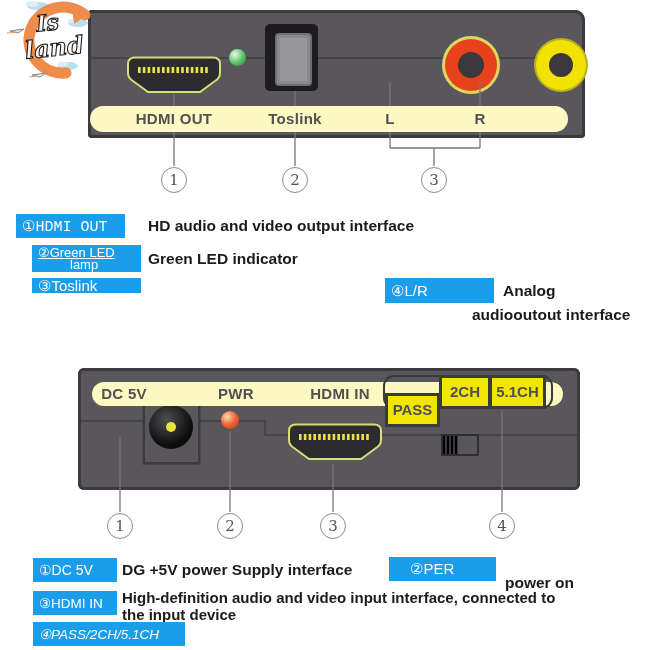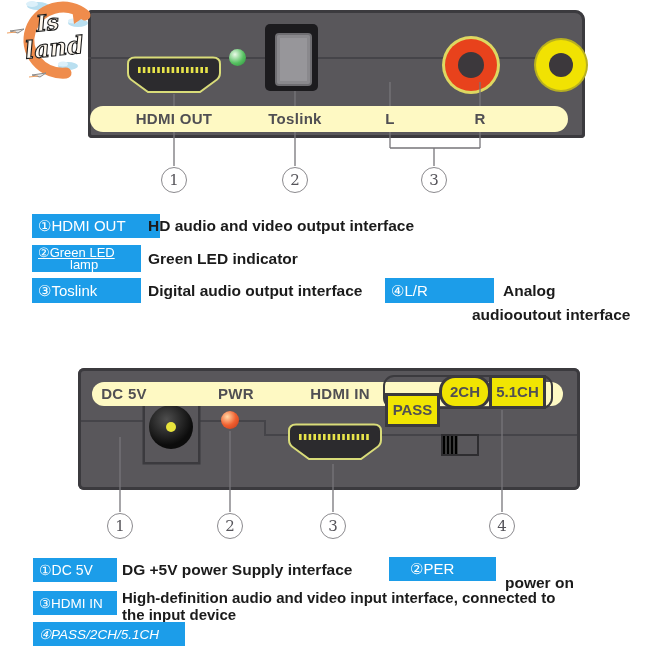--- a/index.html
+++ b/index.html
@@ -116,21 +116,21 @@
     </div>
 
     <div class="band" style="left:14px;top:14px;width:471px;height:24px;">
       <span class="band-label" style="left:32px;line-height:24px;">DC 5V</span>
       <span class="band-label" style="left:144px;line-height:24px;">PWR</span>
       <span class="band-label" style="left:248px;line-height:24px;">HDMI IN</span>
     </div>
 
     <div class="abs" style="left:305px;top:7px;width:170px;height:34px;border:2px solid #3b3a3e;border-radius:11px;box-sizing:border-box;"></div>
     <div class="edid-box" style="left:310px;top:28px;width:49px;height:28px;line-height:28px;">PASS</div>
-    <div class="edid-box" style="left:364px;top:10px;width:46px;height:28px;line-height:28px;border-radius:13px;">2CH</div>
+    <div class="edid-box" style="left:364px;top:10px;width:46px;height:28px;line-height:28px;">2CH</div>
     <div class="edid-box" style="left:414px;top:10px;width:51px;height:28px;line-height:28px;">5.1CH</div>
   </div>
 
   <svg class="abs" style="left:0;top:0;pointer-events:none;" width="650" height="650" viewBox="0 0 650 650">
     <g stroke="#77767a" stroke-width="1.3" fill="none">
 
       <path d="M174 94 V106 M174 132 V166"></path>
       <path d="M295 91 V106 M295 132 V166"></path>
       <path d="M390 82 V106 M480 82 V106 M390 132 V148 M480 132 V148 M390 148 H480 M434 148 V166"></path>
 
@@ -143,31 +143,30 @@
 
   <div class="callout-circle" style="left:161px;top:167px;">1</div>
   <div class="callout-circle" style="left:282px;top:167px;">2</div>
   <div class="callout-circle" style="left:421px;top:167px;">3</div>
 
   <div class="callout-circle" style="left:107px;top:513px;">1</div>
   <div class="callout-circle" style="left:217px;top:513px;">2</div>
   <div class="callout-circle" style="left:320px;top:513px;">3</div>
   <div class="callout-circle" style="left:489px;top:513px;">4</div>
 
-  <div class="badge" style="left:32px;top:214px;width:128px;height:24px;">①HDMI OUT</div>
+  <div class="badge" style="left:16px;top:214px;width:109px;height:24px;font-family:Liberation Mono, monospace;">①HDMI OUT</div>
   <div class="desc" style="left:148px;top:214px;line-height:24px;">HD audio and video output interface</div>
 
   <div class="badge" style="left:32px;top:245px;width:109px;height:27px;font-size:13px;display:block;padding-top:2px;">
     <span style="display:block;line-height:12px;text-decoration:underline;">②Green LED</span>
     <span style="display:block;line-height:11px;padding-left:32px;">lamp</span>
   </div>
   <div class="desc" style="left:148px;top:246px;line-height:26px;">Green LED indicator</div>
 
-  <div class="badge" style="left:32px;top:278px;width:109px;height:25px;">③Toslink</div>
-  <div class="desc" style="left:148px;top:278px;line-height:25px;">Digital audio output interface</div>
+  <div class="badge" style="left:32px;top:278px;width:109px;height:15px;">③Toslink</div>
 
   <div class="badge" style="left:385px;top:278px;width:109px;height:25px;">④L/R</div>
   <div class="desc" style="left:503px;top:281px;line-height:20px;">Analog</div>
   <div class="desc" style="left:472px;top:305px;line-height:20px;">audiooutout interface</div>
 
   <div class="badge" style="left:33px;top:558px;width:84px;height:24px;font-size:14px;">①DC 5V</div>
   <div class="desc" style="left:122px;top:558px;line-height:24px;">DG +5V power Supply interface</div>
 
   <div class="badge" style="left:389px;top:557px;width:107px;height:24px;padding-left:21px;">②PER</div>
   <div class="desc" style="left:505px;top:573px;line-height:19px;">power on</div>

